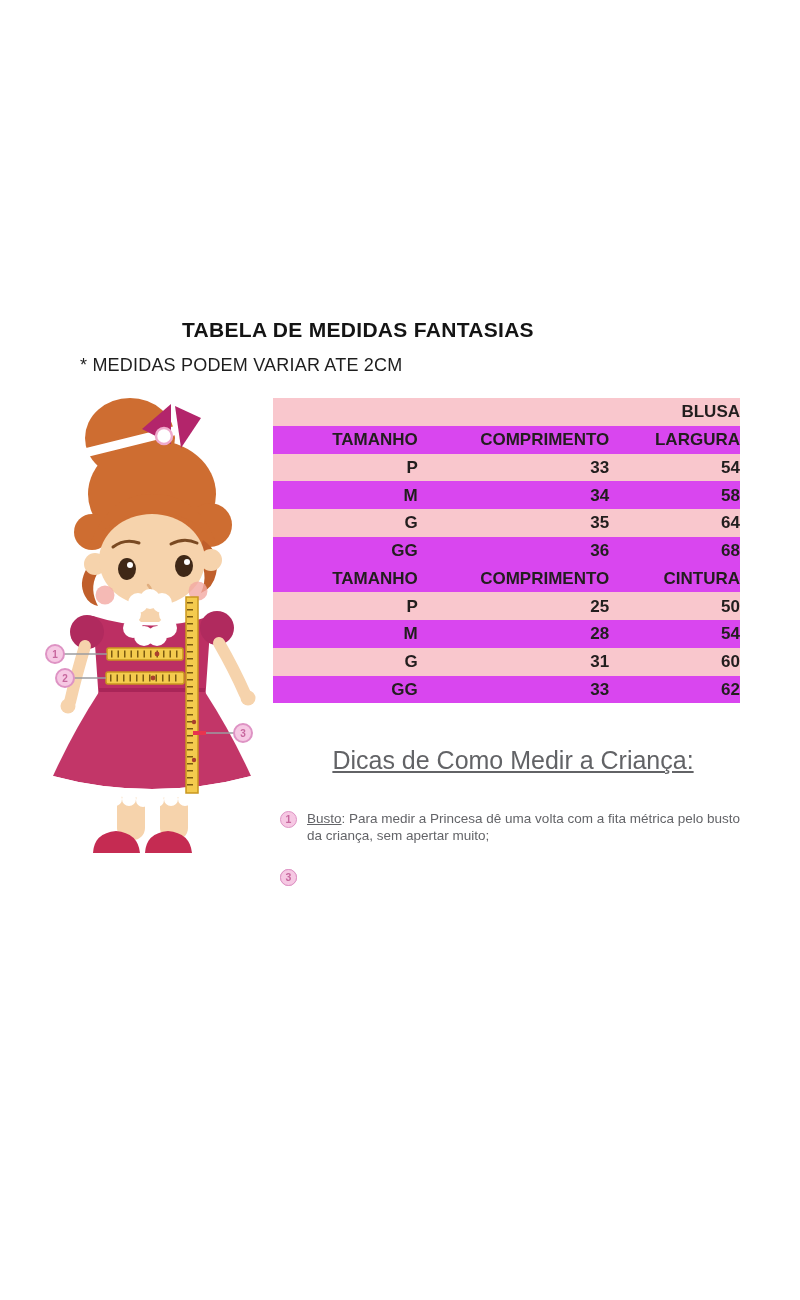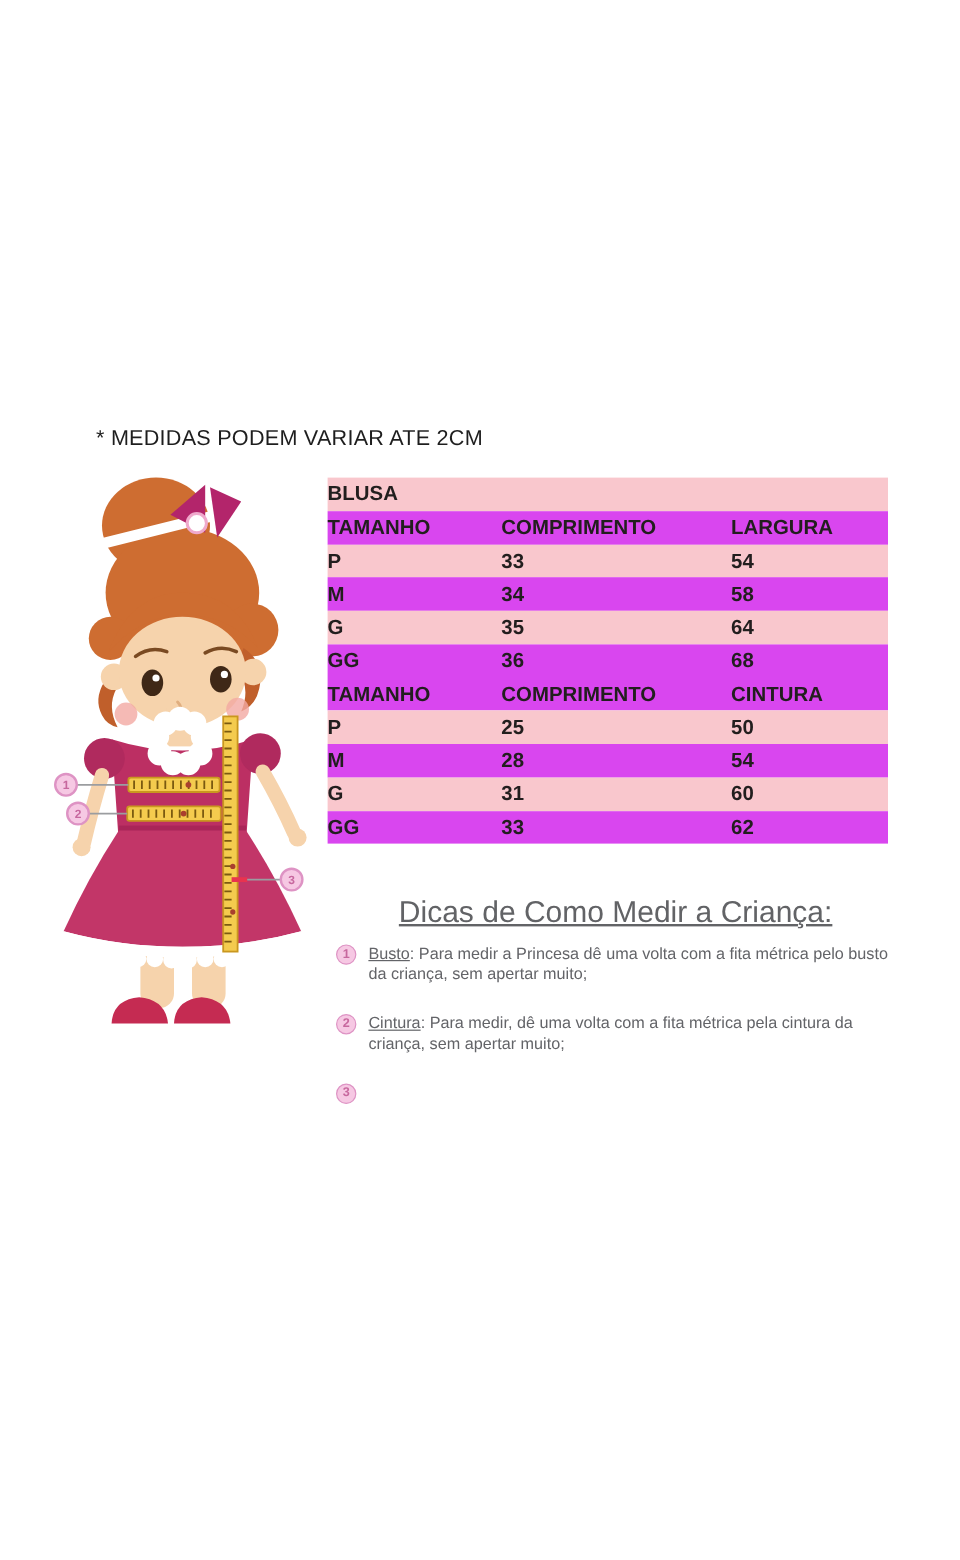--- a/index.html
+++ b/index.html
@@ -14,31 +14,31 @@
   .note {
     position:absolute; top:355px; left:80px;
     font-size:18px; color:#1e1e1e; letter-spacing:0.2px;
   }
 
   
   .size-table { position:absolute; left:273px; top:398px; width:467px; }
   .t-row { display:flex; height:27.75px; align-items:center; }
   .t-row.light { background:#F9C7CD; }
   .t-row.dark  { background:#d946ef; }
-  .cell { font-weight:bold; font-size:17px; color:#221e1e; text-align:left; line-height:1; }
+  .cell { font-weight:bold; font-size:17px; color:#221e1e; text-align:right; line-height:1; }
   .cell.full { width:100%; }
   .cell.c1 { width:31%; }
   .cell.c2 { width:41%; }
   .cell.c3 { width:28%; }
 
   
   .tips { position:absolute; left:280px; top:746px; width:466px; }
   .tips-heading {
     text-align:center; font-size:25px; font-weight:400; color:#626366;
-    text-decoration:underline; margin-bottom:12px;
+    text-decoration:underline; margin-bottom:36px;
   }
   .tips-list { list-style:none; }
   .tip { position:relative; padding-left:27px; margin-bottom:24px;
          font-size:13.5px; line-height:1.25; color:#636468; }
   .tip-num {
     position:absolute; left:0; top:0px; width:17px; height:17px;
     border-radius:50%; background:#F6C8E3; border:1.5px solid #DE93C4;
     color:#C7679E; font-size:10.5px; font-weight:bold;
     display:flex; align-items:center; justify-content:center;
   }
@@ -46,20 +46,21 @@
 
   
   .girl-wrap { position:absolute; left:35px; top:392px; width:235px; height:470px; }
   svg text { font-family:"Liberation Sans", sans-serif; }
 </style>
 </head>
 <body>
 
 <div id="page">
 
+  <div class="title">TABELA DE MEDIDAS FANTASIAS</div>
   <div class="note">* MEDIDAS PODEM VARIAR ATE  2CM</div>
 
   <div class="girl-wrap">
     <svg viewBox="0 0 235 470" width="235" height="470">
 
       <g>
         <ellipse cx="95" cy="46" rx="45" ry="40" fill="#CE6D31"></ellipse>
         <ellipse cx="117" cy="102" rx="64" ry="54" fill="#CE6D31"></ellipse>
         <circle cx="57" cy="140" r="18" fill="#CE6D31"></circle>
         <circle cx="175" cy="133" r="22" fill="#CE6D31"></circle>
@@ -236,18 +237,18 @@
         <div class="cell c1">GG</div>
         <div class="cell c2">33</div>
         <div class="cell c3">62</div>
       </div>
     </div>
 
   <div class="tips">
     <div class="tips-heading">Dicas de Como Medir a Criança:</div>
     <ol class="tips-list">
         <li class="tip"><span class="tip-num">1</span><span class="tip-text"><span class="term">Busto</span><span>: Para medir a Princesa dê uma volta com a fita métrica pelo busto da criança, sem apertar muito;</span></span></li>
-        <li class="tip"><span class="tip-num">2</span><span class="tip-text"><span class="term">Cintura</span><span>: Para medir, dê uma volta com a fita métrica pela cintura da criança, sem apertar muito;</span></span></li>
+        <li class="tip"><span class="tip-num">2</span></li>
         <li class="tip"><span class="tip-num">3</span></li>
       </ol>
   </div>
 
 </div>
 
 </body></html>

